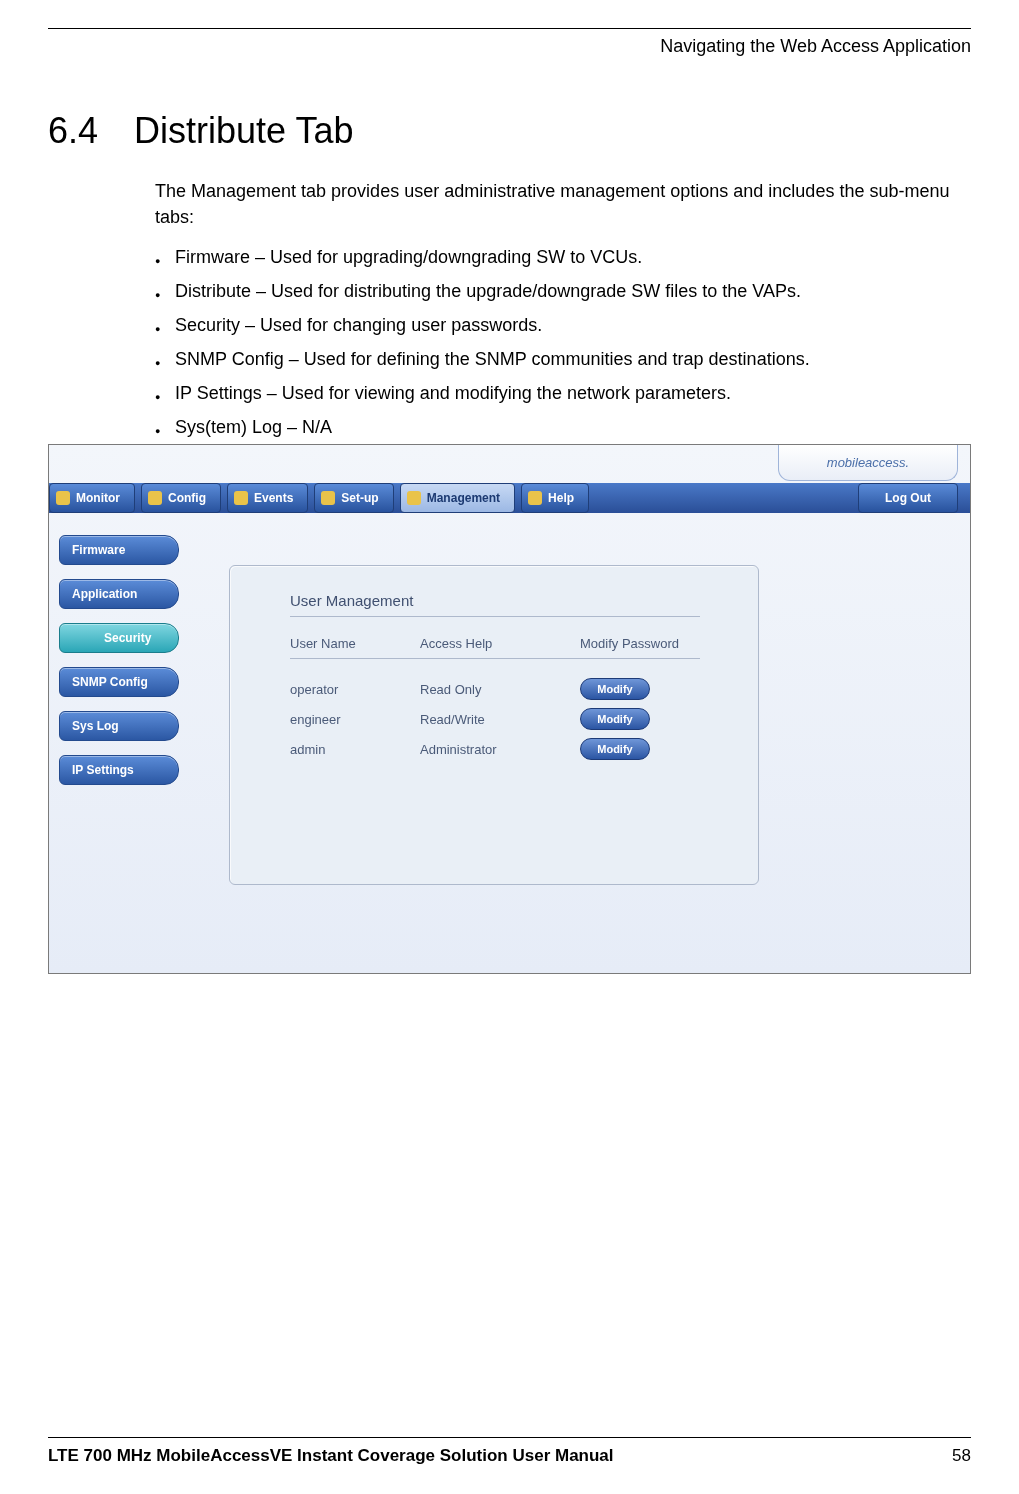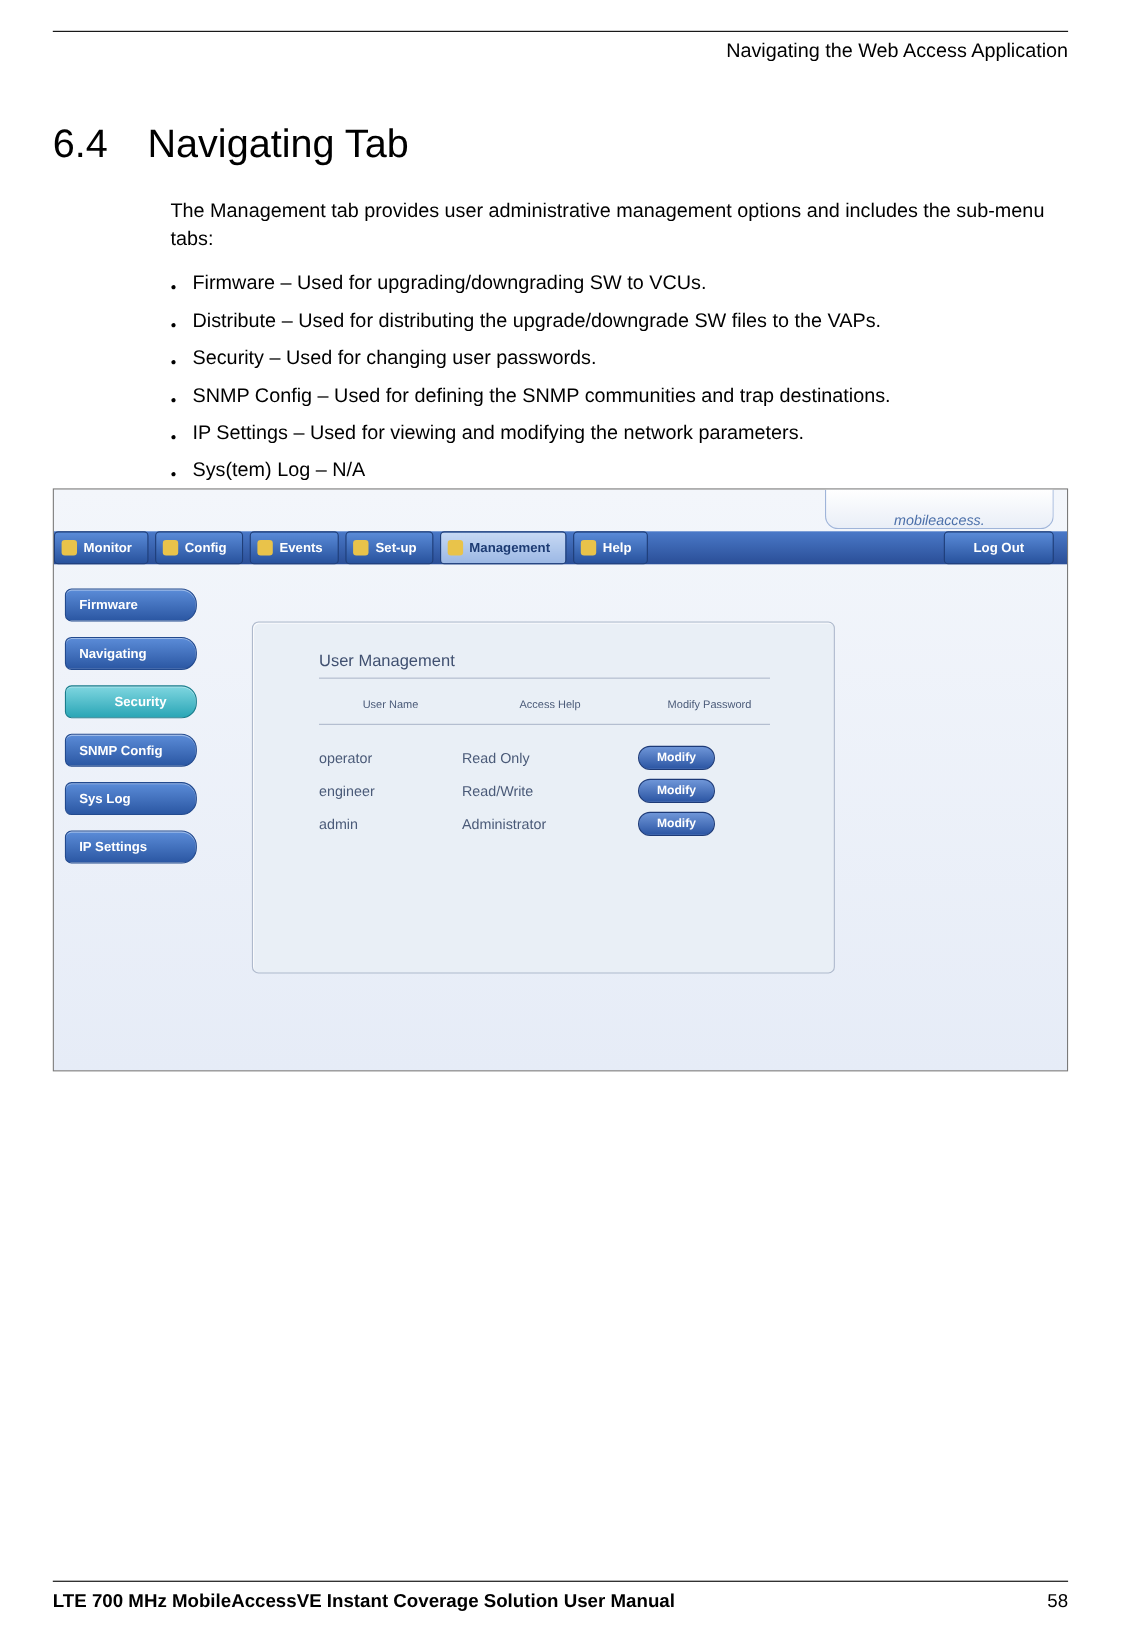--- a/index.html
+++ b/index.html
@@ -9,35 +9,35 @@
   .header-right { position: absolute; top: 36px; right: 48px; font-size: 18px; font-family: Liberation Sans, sans-serif; }
   .section-title { position: absolute; top: 110px; left: 48px; font-size: 36px; font-family: Tahoma, sans-serif; font-weight: 400; }
   .section-title .num { margin-right: 36px; }
   .body-text { position: absolute; top: 178px; left: 155px; right: 48px; font-size: 18px; line-height: 26px; font-family: Tahoma, sans-serif; }
   .intro { margin-bottom: 14px; }
   ul.bullets { list-style: none; margin: 0 0 10px 0; }
   ul.bullets li { position: relative; padding-left: 20px; margin: 8px 0; }
   ul.bullets li::before { content: "●"; position: absolute; left: 0; top: 4px; font-size: 9px; }
   .after { margin-top: 10px; }
   .screenshot-box { position: absolute; top: 444px; left: 48px; width: 923px; height: 530px; border: 1px solid #7a7a7a; background: linear-gradient(#f3f6fb, #e6ecf7); overflow: hidden; }
-  .logo-tab { position: absolute; top: 0; right: 12px; width: 208px; height: 36px; background: linear-gradient(#ffffff,#e9eef7); border: 1px solid #9fb4d9; border-top: none; border-radius: 0 0 12px 12px; display: flex; align-items: flex-end; justify-content: center; color: #5b7fbf; }
+  .logo-tab { position: absolute; top: 0; right: 12px; width: 180px; height: 36px; background: linear-gradient(#ffffff,#e9eef7); border: 1px solid #9fb4d9; border-top: none; border-radius: 0 0 12px 12px; display: flex; align-items: center; justify-content: center; color: #5b7fbf; }
   .logo-tab .brand { font-size: 13px; color: #4b6fa9; font-style: italic; }
   .topnav { position: absolute; top: 38px; left: 0; right: 0; height: 30px; background: linear-gradient(#4a79c8, #2a4e97); display: flex; align-items: stretch; }
   .nav-btn { position: relative; height: 30px; margin-right: 6px; padding: 0 14px 0 26px; display: flex; align-items: center; color: #fff; font-size: 12px; font-weight: bold; background: linear-gradient(#5a8bd8, #28529d); border-radius: 4px; border: 1px solid #1f3e78; cursor: pointer; }
   .nav-btn.active { background: linear-gradient(#c7d9f4, #9cb8e4); color: #1c3a72; }
   .nav-btn .ico { position: absolute; left: 6px; top: 7px; width: 14px; height: 14px; background: #e9c34a; border-radius: 3px; }
   .nav-spacer { flex: 1; }
   .logout-btn { height: 30px; padding: 0 26px; display: flex; align-items: center; color: #fff; font-size: 12px; font-weight: bold; background: linear-gradient(#5a8bd8, #28529d); border-radius: 4px; border: 1px solid #1f3e78; margin-right: 12px; cursor: pointer; }
   .sidepanel { position: absolute; top: 90px; left: 10px; width: 120px; }
   .side-tab { position: relative; height: 30px; margin-bottom: 14px; padding-left: 12px; display: flex; align-items: center; color: #fff; font-size: 12px; font-weight: bold; background: linear-gradient(#5b8cd8,#2b57a3); border-radius: 6px 14px 14px 6px; border: 1px solid #234a8e; cursor: pointer; box-shadow: inset 0 1px 0 rgba(255,255,255,.4); }
   .side-tab.active { background: linear-gradient(#7fd6e0,#2aa6b6); border-color: #1a7d8c; padding-left: 44px; }
   .panel { position: absolute; top: 120px; left: 180px; width: 530px; height: 320px; background: #e9eff6; border: 1px solid #aeb9cc; border-radius: 6px; box-shadow: inset 1px 1px 0 rgba(255,255,255,.7); }
   .panel-title { position: absolute; top: 26px; left: 60px; font-size: 15px; color: #405070; }
   .panel-title-rule { position: absolute; top: 50px; left: 60px; width: 410px; border-top: 1px solid #aeb9cc; }
-  .col-headers { position: absolute; top: 70px; left: 60px; width: 420px; display: flex; font-size: 10px; color: #4a5a78; text-align: center; }
+  .col-headers { position: absolute; top: 70px; left: 60px; width: 420px; display: flex; font-size: 13px; color: #4a5a78; }
   .col-headers-rule { position: absolute; top: 92px; left: 60px; width: 410px; border-top: 1px solid #aeb9cc; }
   .ch1 { width: 130px; }
   .ch2 { width: 160px; }
   .ch3 { width: 130px; }
   .rows { position: absolute; top: 108px; left: 60px; width: 420px; }
   .row { display: flex; align-items: center; height: 30px; font-size: 13px; color: #4a5a78; justify-content: space-between; }
   .c1 { width: 130px; }
   .c2 { width: 160px; }
   .c3 { width: 130px; }
   .modify-btn { display: inline-flex; align-items: center; justify-content: center; width: 70px; height: 22px; background: linear-gradient(#6f96d8,#2b55a3); border: 1px solid #1d3a77; border-radius: 11px; color: #fff; font-size: 11px; font-weight: bold; cursor: pointer; }
@@ -46,21 +46,21 @@
   .footer .title { font-weight: bold; }
 </style>
 </head>
 <body>
 
 <div class="page">
   <div class="top-rule"></div>
   <div class="header-right">Navigating the Web Access Application</div>
 
   <h1 class="section-title">
-    <span class="num">6.4</span><span>Navigating Tab</span>
+    <span class="num">6.4</span><span>Distribute Tab</span>
   </h1>
 
   <div class="body-text">
     <p class="intro">The Management tab provides user administrative management options and includes the sub-menu tabs:</p>
     <ul class="bullets">
       <li>Firmware – Used for upgrading/downgrading SW to VCUs.</li>
       <li>Distribute – Used for distributing the upgrade/downgrade SW files to the VAPs.</li>
       <li>Security – Used for changing user passwords.</li>
       <li>SNMP Config – Used for defining the SNMP communities and trap destinations.</li>
       <li>IP Settings – Used for viewing and modifying the network parameters.</li>
@@ -98,21 +98,21 @@
       <div class="nav-btn">
           <span class="ico"></span>
           <span>Help</span>
         </div>
       <div class="nav-spacer"></div>
       <div class="logout-btn">Log Out</div>
     </div>
 
     <div class="sidepanel">
       <div class="side-tab">Firmware</div>
-      <div class="side-tab">Navigating</div>
+      <div class="side-tab">Application</div>
       <div class="side-tab active">Security</div>
       <div class="side-tab">SNMP Config</div>
       <div class="side-tab">Sys Log</div>
       <div class="side-tab">IP Settings</div>
     </div>
 
     <div class="panel">
       <div class="panel-title">User Management</div>
       <div class="panel-title-rule"></div>
       <div class="col-headers">

